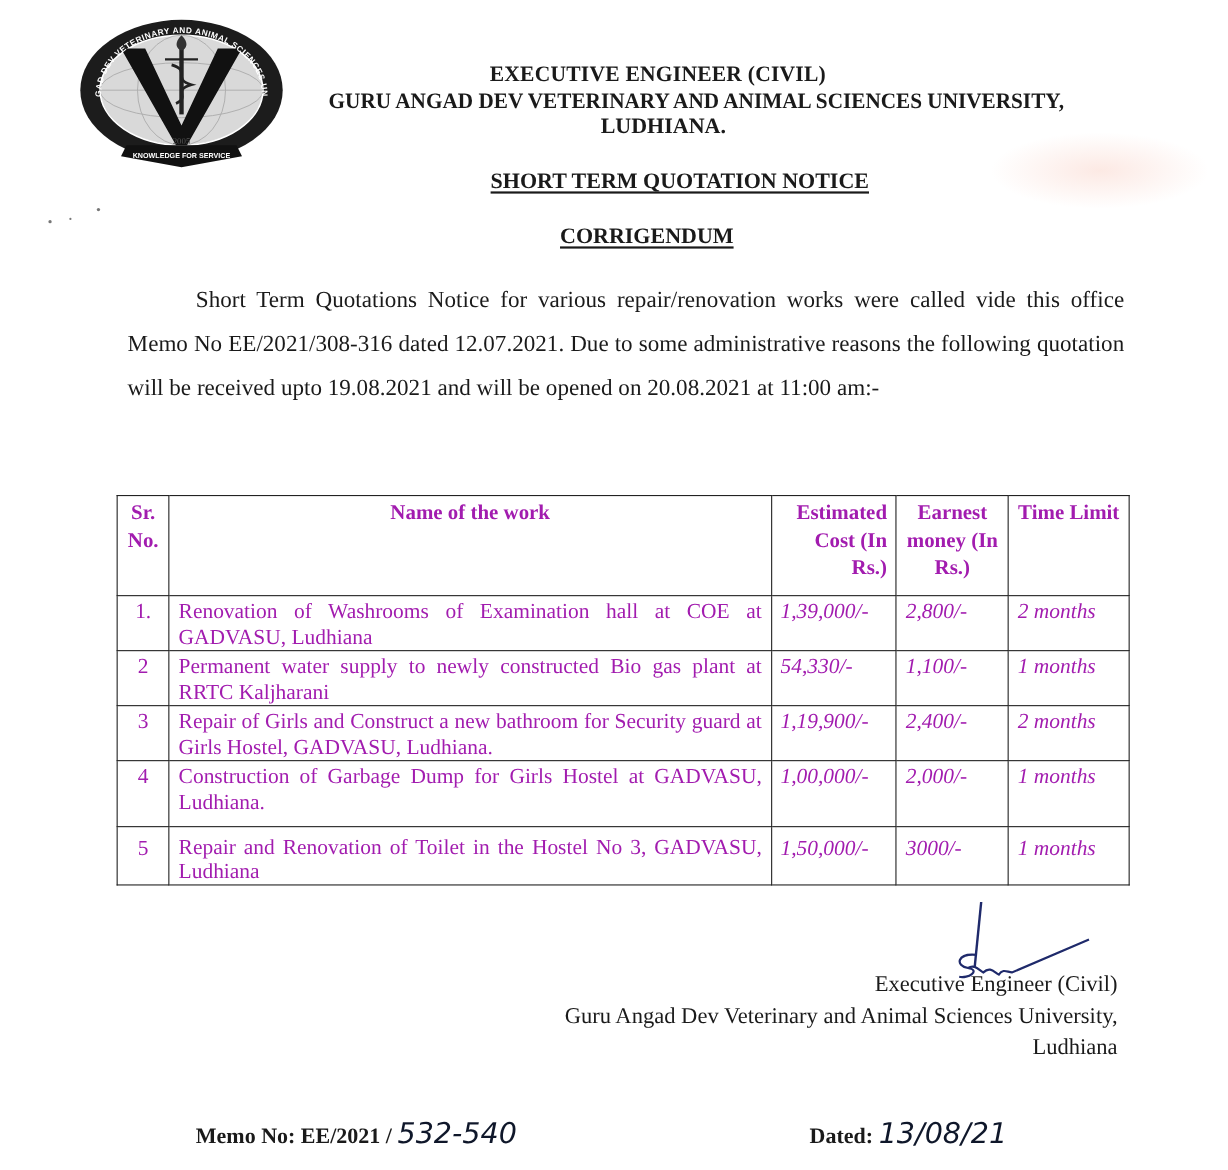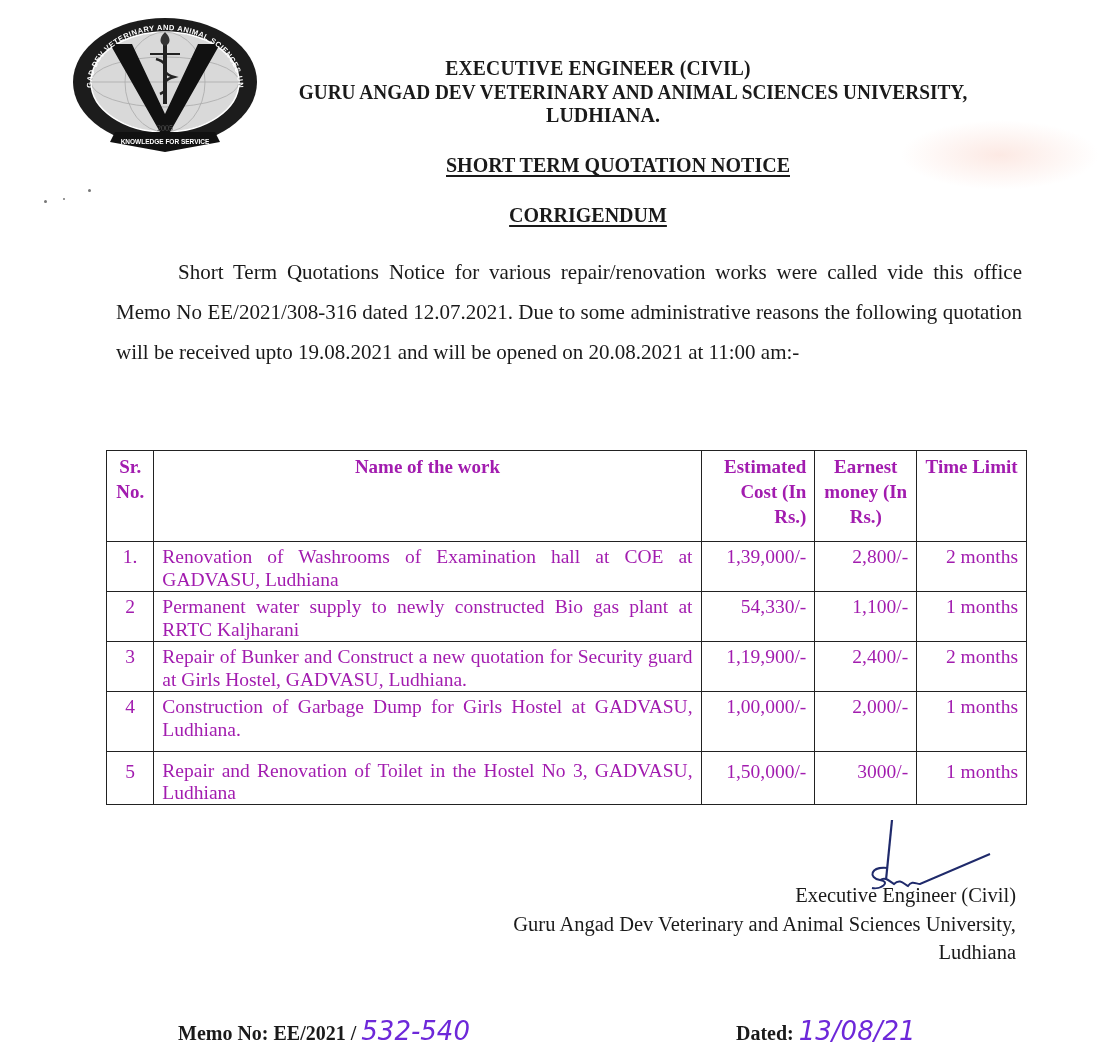--- a/index.html
+++ b/index.html
@@ -33,34 +33,34 @@
 
   table#works {
     position: absolute; left: 106px; top: 450px; width: 921px;
     border-collapse: collapse; font-size: 19.5px; color: #a21caf;
   }
   #works td, #works th { border: 1.6px solid #222; vertical-align: top; padding: 0 8px; }
   #works th { font-weight: bold; font-size: 19px; line-height: 25px; padding-top: 3px; padding-bottom: 12px; text-align: center; }
   #works td { line-height: 23px; padding-top: 3px; }
   #works td.sr { text-align: center; width: 38px; padding: 3px 4px 0; }
   #works td.name { text-align: justify; text-align-last: left; width: 526px; }
-  #works td.num { text-align: right; white-space: nowrap; }
+  #works td.num { text-align: left; white-space: nowrap; font-style: italic; }
   #works tr.r4 td { height: 56px; }
   #works tr.r5 td { padding-top: 8px; height: 40px; }
   #works tr.row td { height: 46px; }
 
   #sig-svg { left: 850px; top: 818px; width: 150px; height: 80px; }
   .sig { right: 100px; text-align: right; font-size: 20.5px; color: #1a1a1a; }
   #sig1 { top: 884px; }
   #sig2 { top: 913px; }
   #sig3 { top: 941px; }
 
   #memo { left: 178px; top: 1016px; font-size: 20px; font-weight: bold; color: #1a1a1a; }
   #dated { left: 736px; top: 1016px; font-size: 20px; font-weight: bold; color: #1a1a1a; }
-  .hand { font-family: "DejaVu Sans", sans-serif; font-weight: normal; color: #6d28d9; font-size: 26px; font-style: italic; }
+  .hand { font-family: "DejaVu Sans", sans-serif; font-weight: normal; color: #0f172a; font-size: 26px; font-style: italic; }
 </style>
 </head>
 <body>
 
 <div class="blush"></div>
 <div class="speck" style="left:44px;top:200px;"></div>
 <div class="speck" style="left:63px;top:198px;width:2px;height:2px;"></div>
 <div class="speck" style="left:88px;top:189px;"></div>
 
 <svg id="logo" class="abs" viewBox="0 0 190 142">
@@ -117,21 +117,21 @@
     </tr>
     <tr class="row">
       <td class="sr">2</td>
       <td class="name">Permanent water supply to newly constructed Bio gas plant at RRTC Kaljharani</td>
       <td class="num">54,330/-</td>
       <td class="num">1,100/-</td>
       <td class="num">1 months</td>
     </tr>
     <tr class="row">
       <td class="sr">3</td>
-      <td class="name">Repair of Bunker and Construct a new quotation for Security guard at Girls Hostel, GADVASU, Ludhiana.</td>
+      <td class="name">Repair of Girls and Construct a new bathroom for Security guard at Girls Hostel, GADVASU, Ludhiana.</td>
       <td class="num">1,19,900/-</td>
       <td class="num">2,400/-</td>
       <td class="num">2 months</td>
     </tr>
     <tr class="r4">
       <td class="sr">4</td>
       <td class="name">Construction of Garbage Dump for Girls Hostel at GADVASU, Ludhiana.</td>
       <td class="num">1,00,000/-</td>
       <td class="num">2,000/-</td>
       <td class="num">1 months</td>

